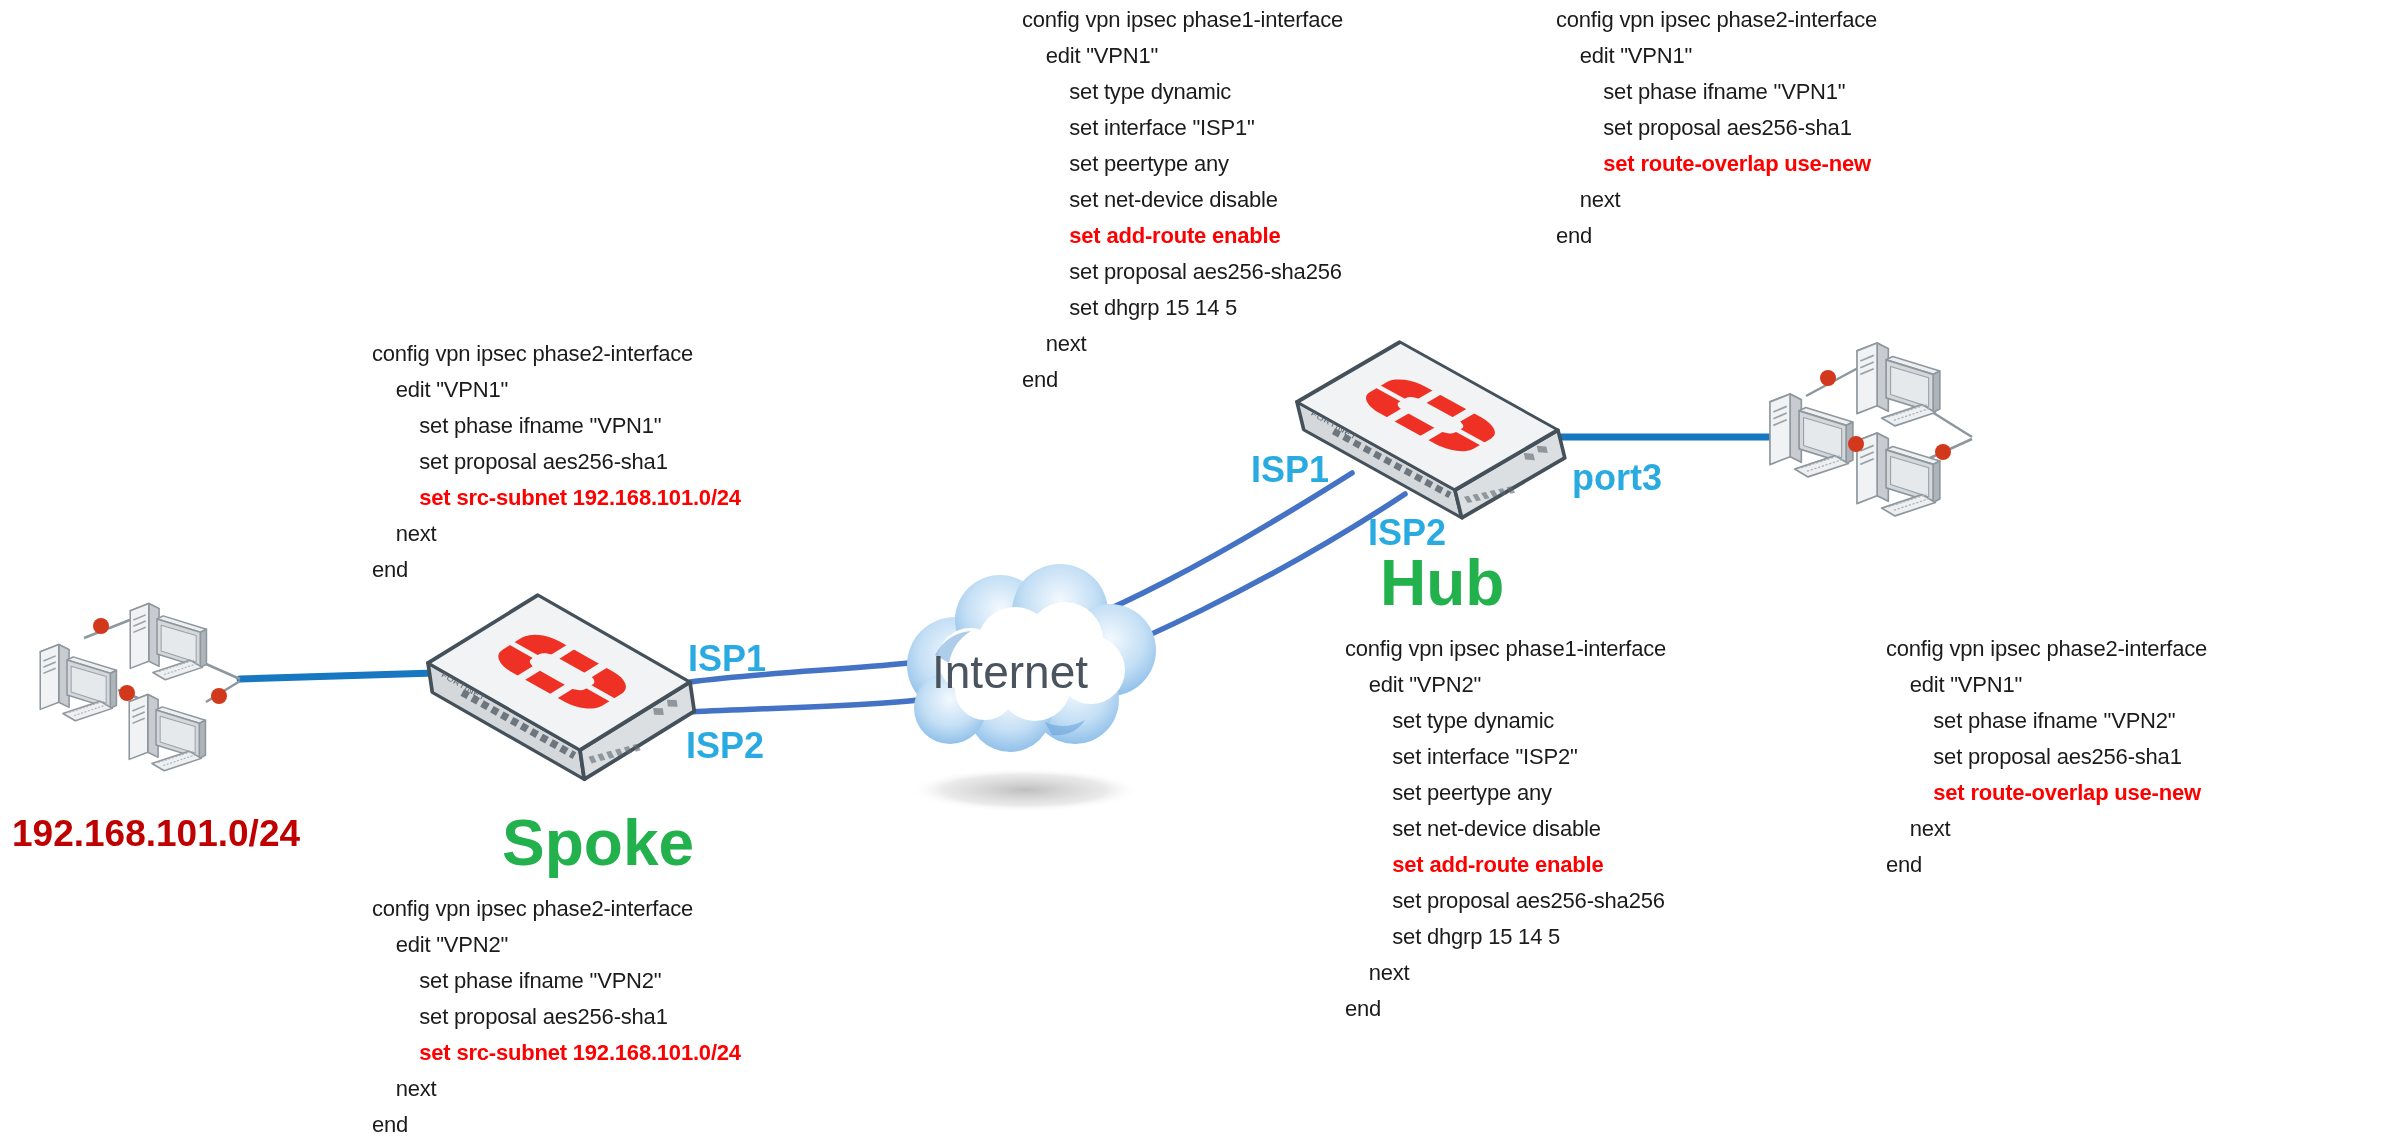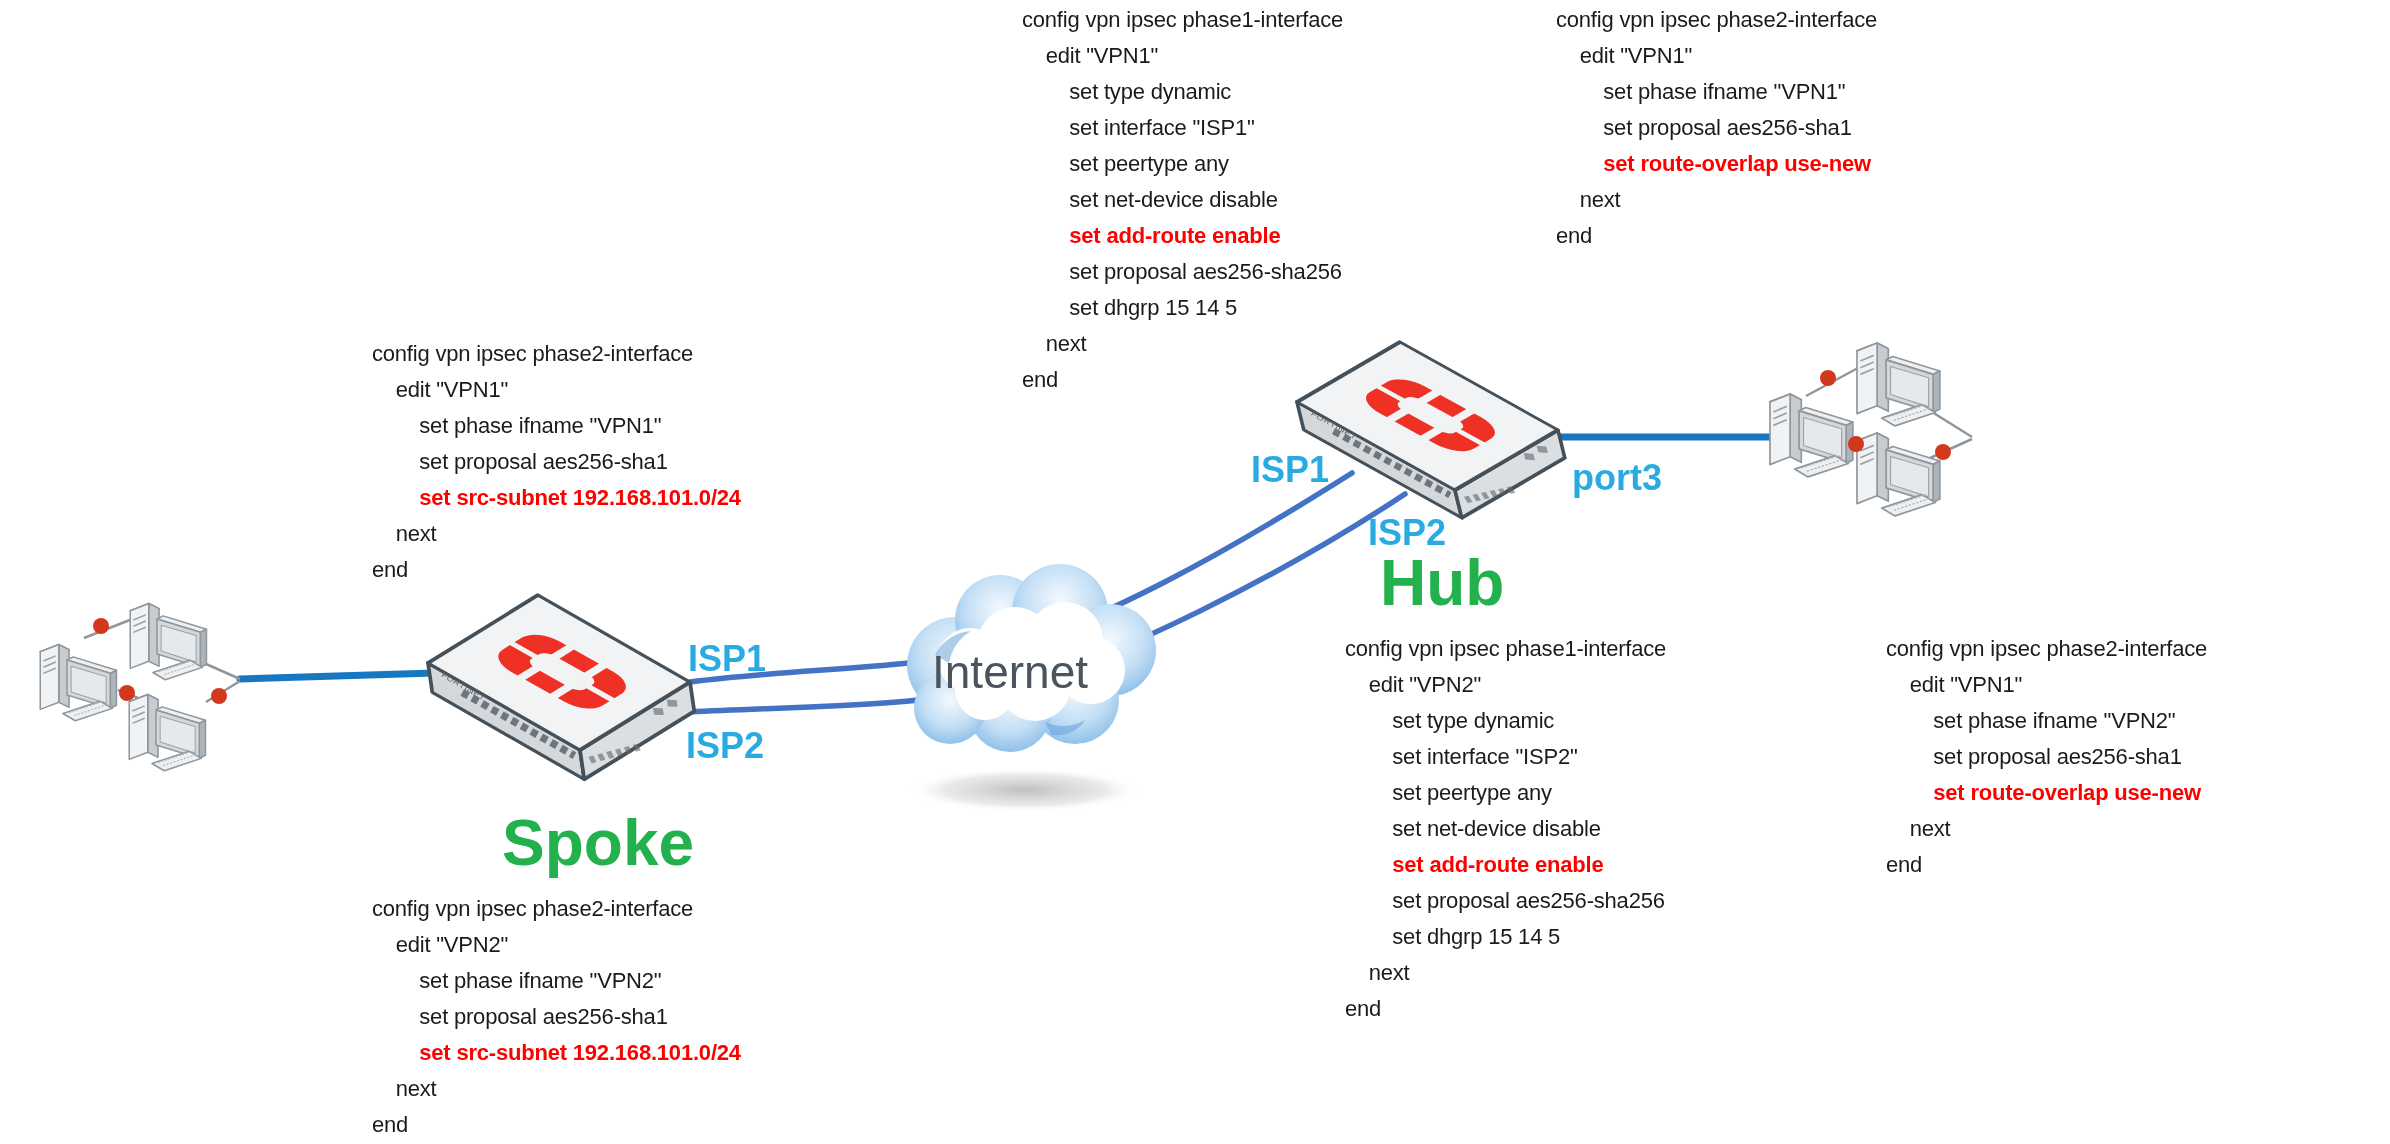--- a/index.html
+++ b/index.html
@@ -147,14 +147,15 @@
   <div class="code-block" id="blk4"><div class="code-line">config vpn ipsec phase1-interface</div><div class="code-line">    edit "VPN2"</div><div class="code-line">        set type dynamic</div><div class="code-line">        set interface "ISP2"</div><div class="code-line">        set peertype any</div><div class="code-line">        set net-device disable</div><div class="code-line hl">        set add-route enable</div><div class="code-line">        set proposal aes256-sha256</div><div class="code-line">        set dhgrp 15 14 5</div><div class="code-line">    next</div><div class="code-line">end</div></div>
   <div class="code-block" id="blk5"><div class="code-line">config vpn ipsec phase2-interface</div><div class="code-line">    edit "VPN1"</div><div class="code-line">        set phase ifname "VPN2"</div><div class="code-line">        set proposal aes256-sha1</div><div class="code-line hl">        set route-overlap use-new</div><div class="code-line">    next</div><div class="code-line">end</div></div>
 
   <div class="label iface-label" id="lbl-spoke-isp1">ISP1</div>
   <div class="label iface-label" id="lbl-spoke-isp2">ISP2</div>
   <div class="label iface-label" id="lbl-hub-isp1">ISP1</div>
   <div class="label iface-label" id="lbl-hub-isp2">ISP2</div>
   <div class="label iface-label" id="lbl-hub-port3">port3</div>
   <div class="label device-title" id="lbl-spoke-title">Spoke</div>
   <div class="label device-title" id="lbl-hub-title">Hub</div>
+  <div class="label subnet-label" id="lbl-subnet">192.168.101.0/24</div>
 
 </div>
 
 </body></html>

